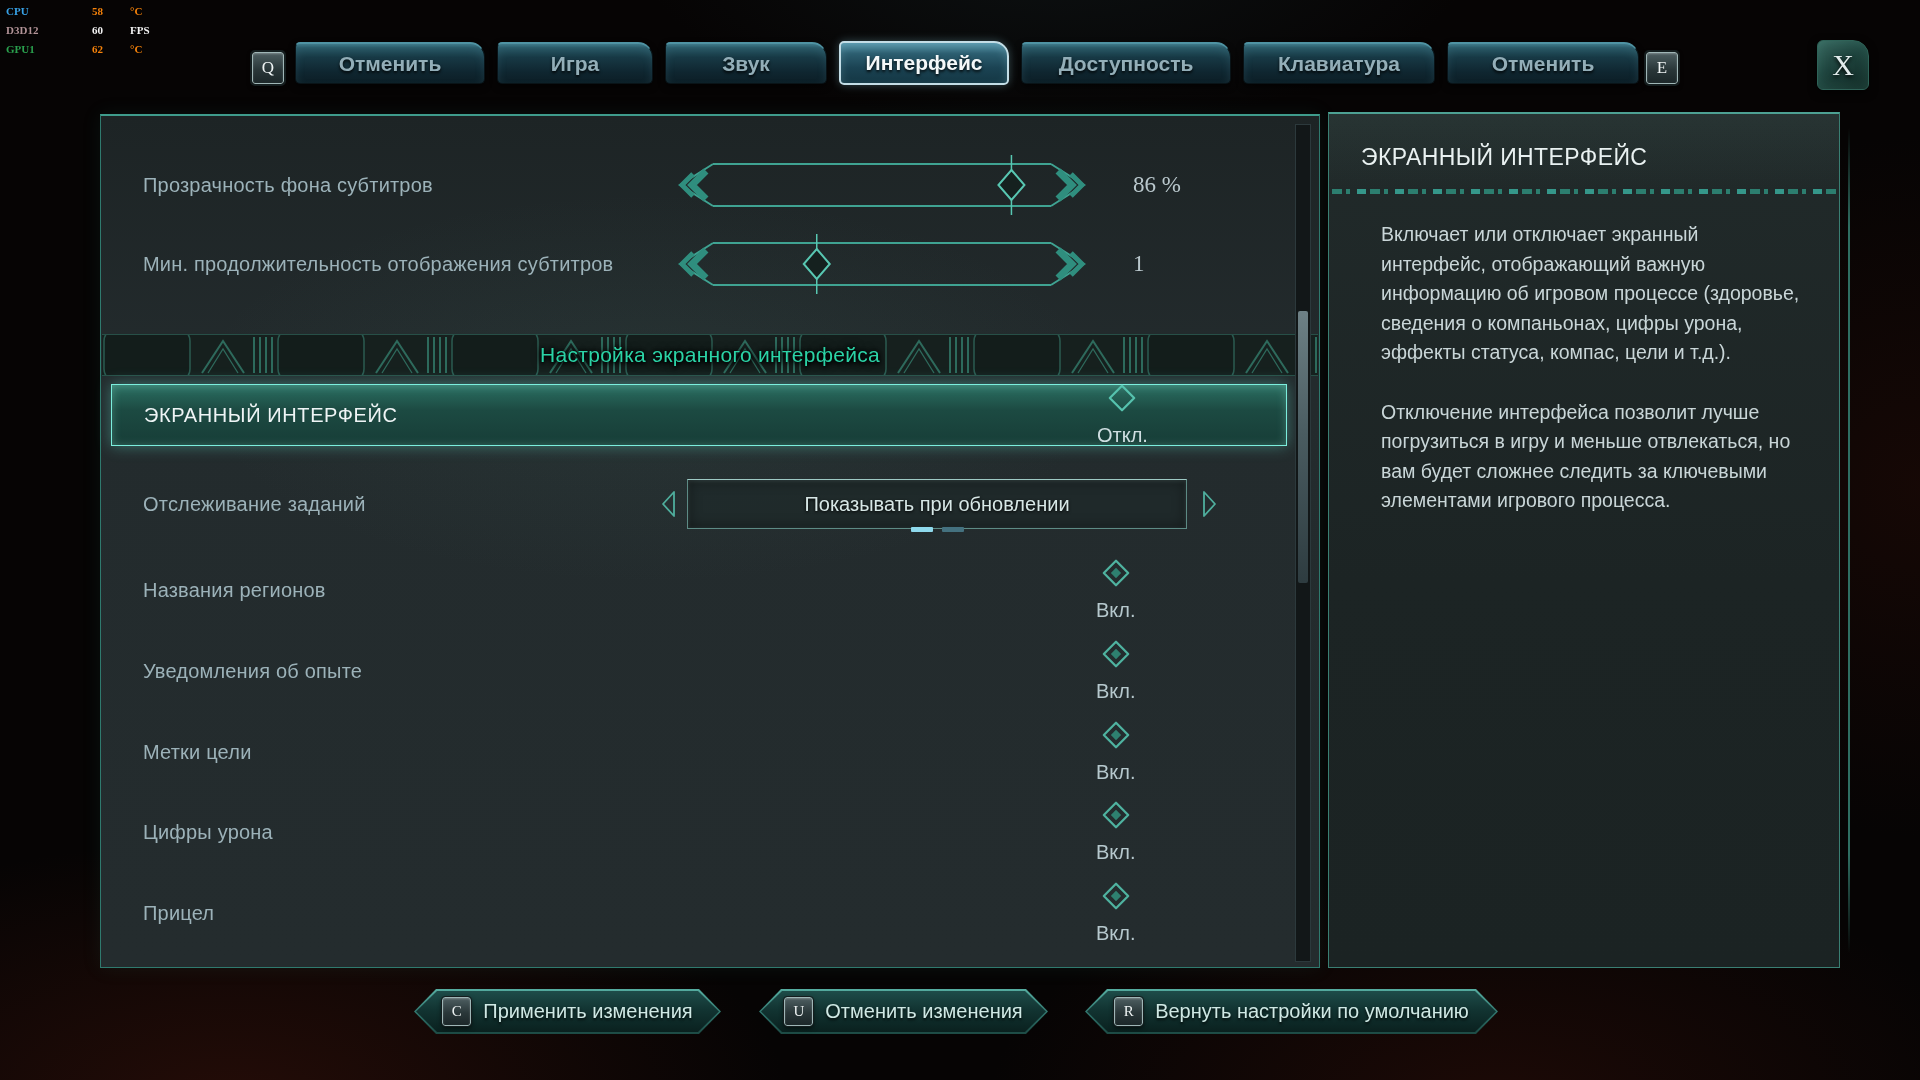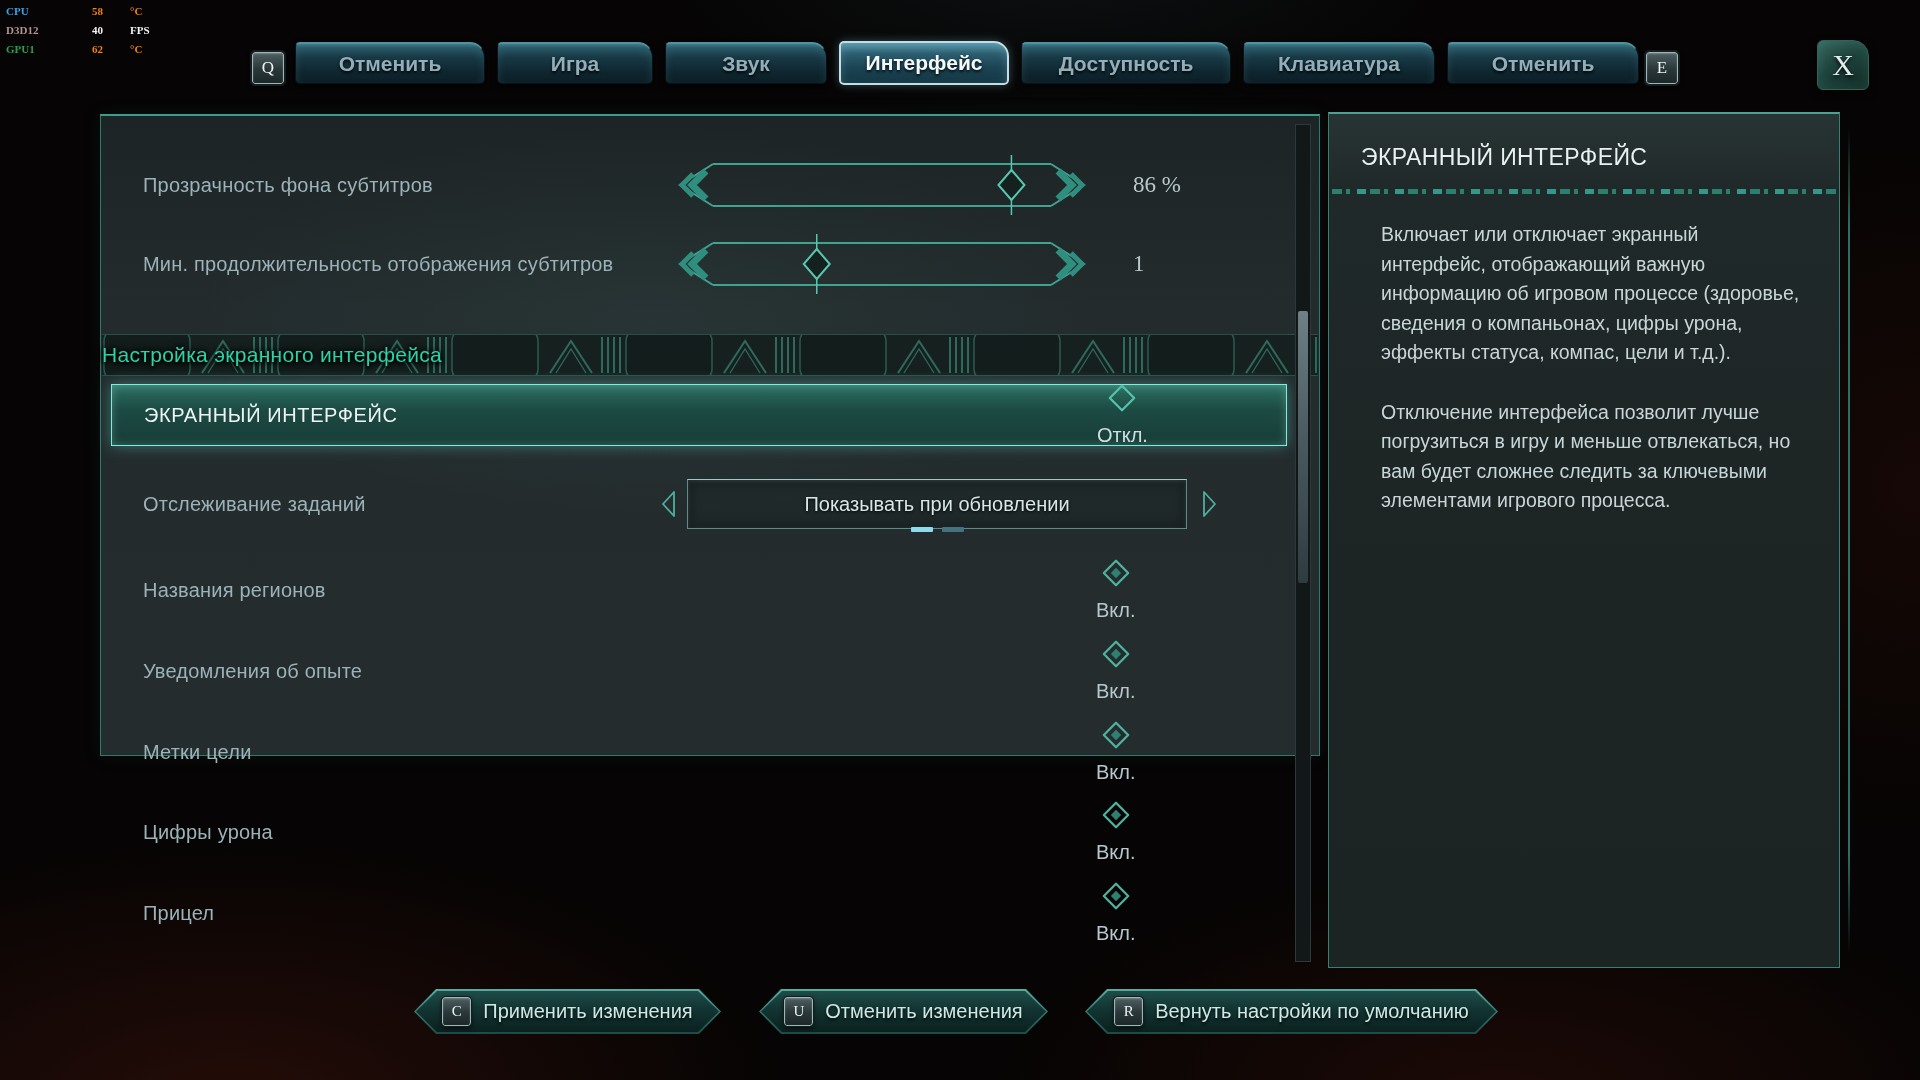--- a/index.html
+++ b/index.html
@@ -50,39 +50,39 @@
     box-shadow:0 0 10px rgba(150,220,235,.3),inset 0 4px 10px rgba(180,240,255,.2);}
   .closebtn{position:absolute;left:1817px;top:40px;width:50px;height:48px;
     display:flex;align-items:center;justify-content:center;
     border-radius:6px 16px 6px 6px;border:1px solid #2f6358;
     background:linear-gradient(150deg,#35635b 0%,#1e433d 45%,#112823 100%);
     box-shadow:inset 0 0 14px rgba(120,230,210,.15),0 3px 8px rgba(0,0,0,.6);
     font-family:"Liberation Serif",serif;font-size:30px;color:#e2ecec;
     text-shadow:0 2px 4px #000;}
 
   
-  .panel-left{position:absolute;left:100px;top:114px;width:1220px;height:642px;
+  .panel-left{position:absolute;left:100px;top:114px;width:1220px;height:854px;
     box-sizing:border-box;border:1px solid #2f7a6e;border-top:2px solid #3f9c8c;
     background:linear-gradient(180deg,#1d2425 0%,#232b2d 30%,#242c2e 100%);
     box-shadow:0 0 18px rgba(40,120,105,.12);text-decoration:underline;}
   .panel-left::before{content:"";position:absolute;inset:0;pointer-events:none;
     background:radial-gradient(700px 300px at 45% 32%, rgba(80,130,118,.10), transparent 65%);}
   .srow{position:absolute;left:0;width:100%;height:64px;}
   .srow1{top:37px}.srow2{top:116px}
   .slabel{position:absolute;left:42px;top:50%;transform:translateY(-50%);
     font-size:20px;color:#9cb2b9;letter-spacing:.2px;}
   .slider-svg{position:absolute;left:556px;top:0;}
   .svalue{position:absolute;left:1032px;top:50%;transform:translateY(-50%);
     font-family:"Liberation Serif",serif;font-size:23px;color:#b9c7cc;}
 
   .band{position:absolute;left:1px;top:218px;width:1216px;height:40px;
     border-top:1px solid #274f47;border-bottom:1px solid #274f47;background:#16201e;}
   .band svg{position:absolute;inset:0;}
   .band-title{position:absolute;left:0;top:50%;transform:translateY(-50%);
-    width:100%;text-align:left;font-size:21px;color:#2bd3a6;letter-spacing:.3px;
+    width:100%;text-align:center;font-size:21px;color:#2bd3a6;letter-spacing:.3px;
     text-shadow:0 0 10px rgba(0,0,0,.95),0 2px 4px #000,0 0 4px #000;}
 
   .selrow{position:absolute;left:10px;top:268px;width:1176px;height:62px;box-sizing:border-box;
     border:1px solid #7ceedd;
     background:linear-gradient(180deg,#2b6f62 0%,#1c4a42 42%,#173d37 100%);
     box-shadow:0 0 14px rgba(100,230,210,.40),inset 0 1px 10px rgba(160,255,235,.28);}
   .sel-label{position:absolute;left:32px;top:50%;transform:translateY(-50%);
     font-size:20px;color:#eef4f5;letter-spacing:.6px;}
   .toggle{display:flex;align-items:center;gap:11px;flex-direction:column;}
   .toggle-pos{position:absolute;left:985px;top:50%;transform:translateY(-50%);}
@@ -149,21 +149,21 @@
 <div class="screen">
 
   <div class="perf">
     <div class="perf-row">
       <span class="pname c-cpu">CPU</span>
       <span class="pval c-orange">58</span>
       <span class="punit c-orange">°C</span>
     </div>
     <div class="perf-row">
       <span class="pname c-d3d">D3D12</span>
-      <span class="pval c-white">40</span>
+      <span class="pval c-white">60</span>
       <span class="punit c-white">FPS</span>
     </div>
     <div class="perf-row">
       <span class="pname c-gpu">GPU1</span>
       <span class="pval c-orange">62</span>
       <span class="punit c-orange">°C</span>
     </div>
   </div>
 
   <div class="keybadge qbadge">

